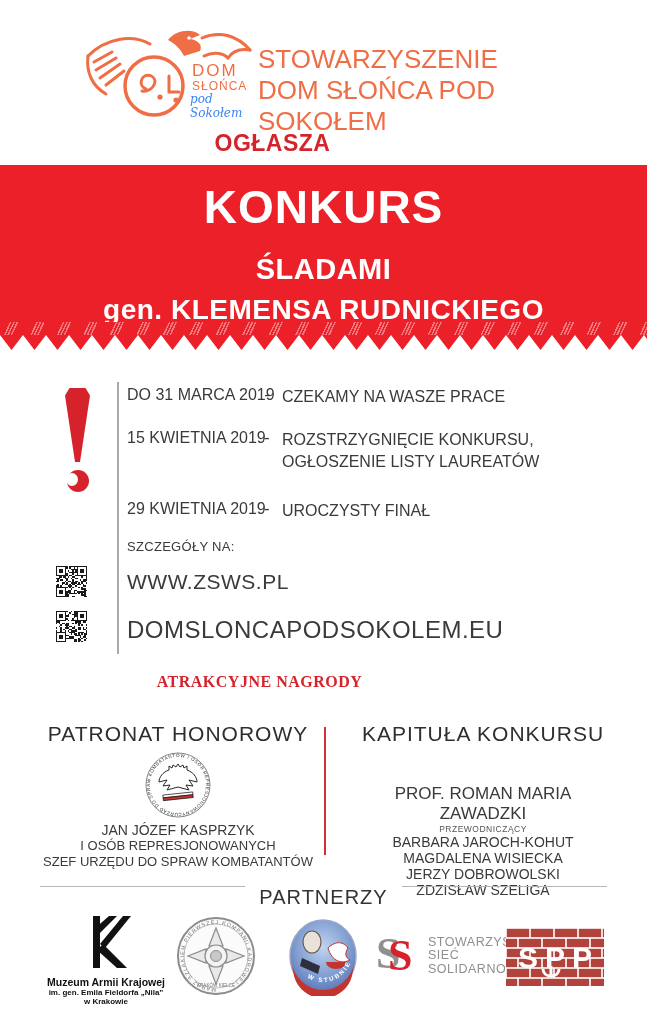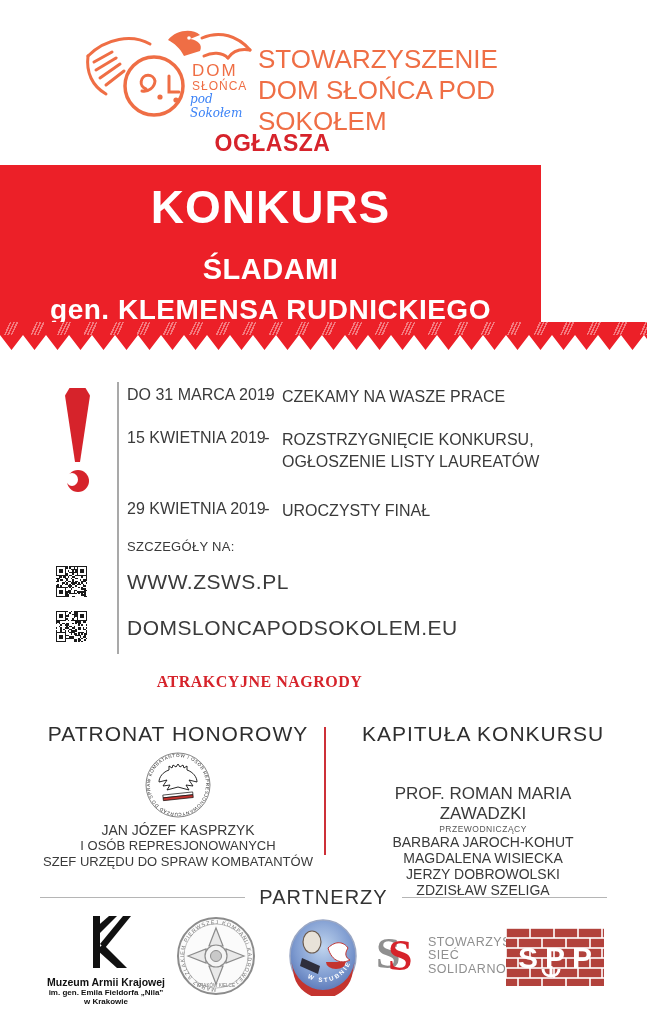--- a/index.html
+++ b/index.html
@@ -14,21 +14,21 @@
             letter-spacing:2px;color:#EF6E45;}
   .logo-slonca{position:absolute;left:108px;top:53px;font-size:12px;letter-spacing:1px;color:#EF6E45;}
   .logo-script{position:absolute;left:106px;top:66px;font-family:"DejaVu Serif",serif;
                font-style:italic;font-size:12px;color:#3b82f6;}
   .org-name{left:258px;top:44px;width:360px;font-size:26px;line-height:31px;color:#EF6E45;}
 
   .announce{left:0;top:130px;width:545px;text-align:center;font-size:23px;font-weight:800;
             color:#D6232B;letter-spacing:.5px;}
 
   
-  .banner{left:0;top:165px;width:541px;height:157px;background:#EC2028;color:#fff;text-align:center;}
+  .banner{left:0;top:165px;width:647px;height:157px;background:#EC2028;color:#fff;text-align:center;}
   .banner-title{padding-top:15px;font-size:46px;font-weight:800;letter-spacing:1px;}
   .banner-sub1{margin-top:19px;font-size:29px;font-weight:700;letter-spacing:.5px;}
   .banner-sub2{margin-top:8px;font-size:28px;font-weight:700;letter-spacing:.5px;}
 
   .fringe-band{left:0;top:322px;width:647px;height:13px;background:#EC2028;}
   .fringe-band::after{content:"";position:absolute;inset:0;
      background:repeating-linear-gradient(115deg,
        transparent 0 9px, rgba(255,255,255,.40) 9px 10.5px,
        transparent 10.5px 12px, rgba(255,255,255,.40) 12px 13.5px,
        transparent 13.5px 15px, rgba(255,255,255,.40) 15px 16.5px,
@@ -46,41 +46,41 @@
   .vline{left:117px;top:382px;width:2px;height:272px;background:#A9A9A9;}
 
   .sched{color:#3A3A3A;font-size:16px;}
   .s-date{position:absolute;left:127px;width:130px;white-space:nowrap;}
   .s-dash{position:absolute;left:260px;width:14px;text-align:center;}
   .s-desc{position:absolute;left:282px;white-space:nowrap;line-height:22px;}
   .r1{top:386px;} .r2{top:429px;} .r3{top:500px;}
 
   .details-label{left:127px;top:539px;font-size:13px;color:#3A3A3A;letter-spacing:.3px;}
   .site1{left:127px;top:570px;font-size:21px;color:#3A3A3A;letter-spacing:.5px;}
-  .site2{left:127px;top:616px;font-size:21px;color:#3A3A3A;letter-spacing:.5px;}
+  .site2{left:127px;top:616px;font-size:24px;color:#3A3A3A;letter-spacing:.5px;}
   .qr{width:31px;height:31px;}
   .qr1{left:56px;top:566px;} .qr2{left:56px;top:611px;}
 
   .prizes{left:0;top:673px;width:519px;text-align:center;font-size:16px;font-weight:800;
           color:#D6232B;letter-spacing:.5px;font-family:Liberation Serif, serif;}
 
   
   .col-title{font-size:21px;font-weight:300;letter-spacing:1px;color:#2E2E2E;}
   .patron-col{left:28px;top:722px;width:300px;text-align:center;color:#3A3A3A;}
   .emblem{margin:6px auto 4px;width:66px;height:66px;}
   .patron-name{font-size:14px;margin-top:2px;}
   .patron-role{font-size:13px;line-height:15.5px;}
   .col-divider{left:324px;top:727px;width:2px;height:128px;background:#CD3038;}
   .jury-col{left:352px;top:722px;width:262px;text-align:center;color:#3A3A3A;}
   .jury-chair{margin-top:38px;font-size:17px;}
   .jury-chair-role{font-size:8.5px;letter-spacing:.5px;color:#555;}
   .jury-member{font-size:14px;line-height:16px;}
 
   
-  .partners-head{left:40px;top:886px;width:567px;display:flex;align-items:center;}
+  .partners-head{left:40px;top:886px;width:567px;display:flex;align-items:flex-start;}
   .ph-line{flex:1;height:1px;background:#B5B5B5;}
   .ph-label{margin:0 14px;font-size:20px;color:#333;letter-spacing:1px;}
 
   .museum{left:44px;top:914px;width:124px;text-align:center;color:#111;}
   .museum-l1{font-size:10.5px;font-weight:700;margin-top:2px;}
   .museum-l2{font-size:8px;font-weight:700;}
   .museum-l3{font-size:8px;font-weight:700;}
   .medal{left:176px;top:916px;width:80px;height:80px;}
   .school{left:288px;top:918px;width:70px;height:78px;}
 

